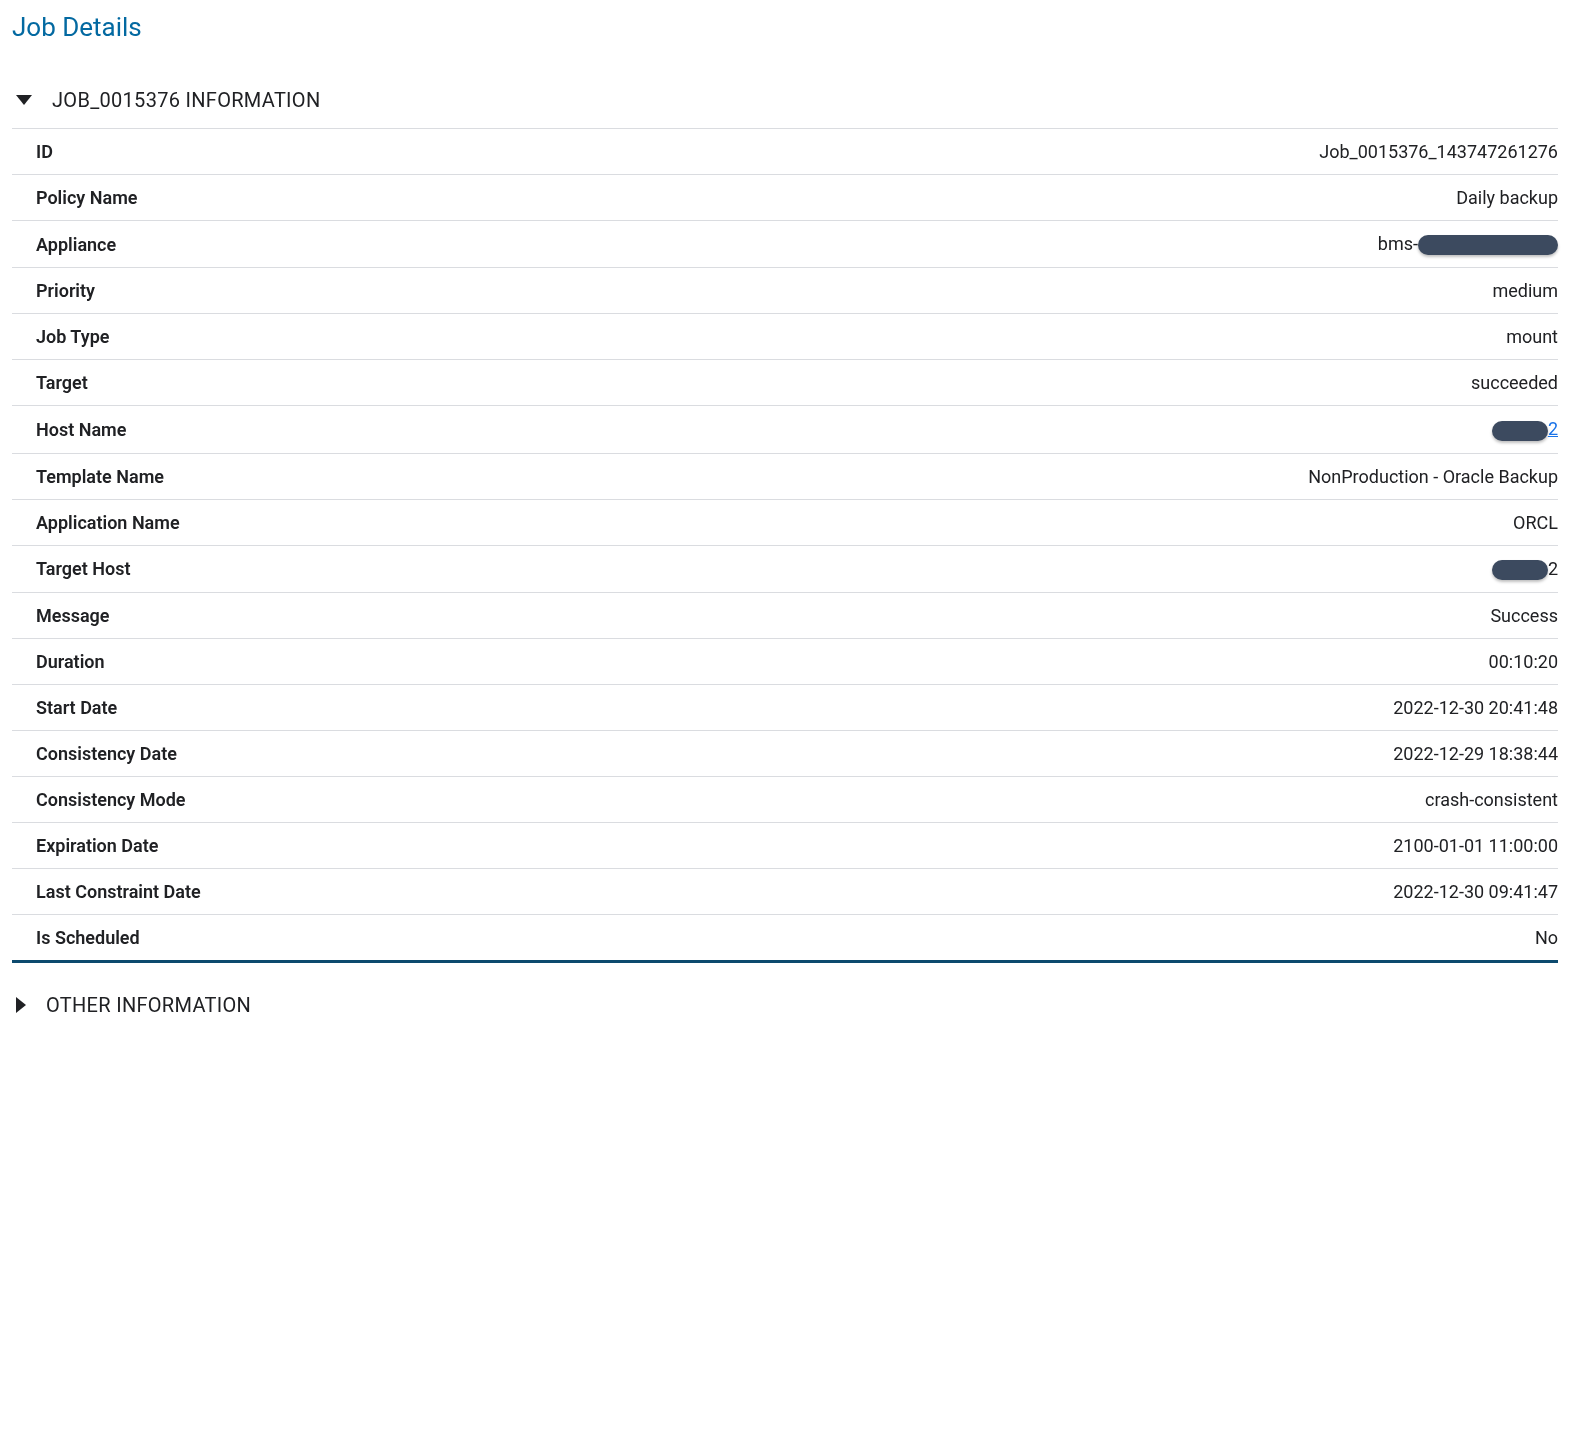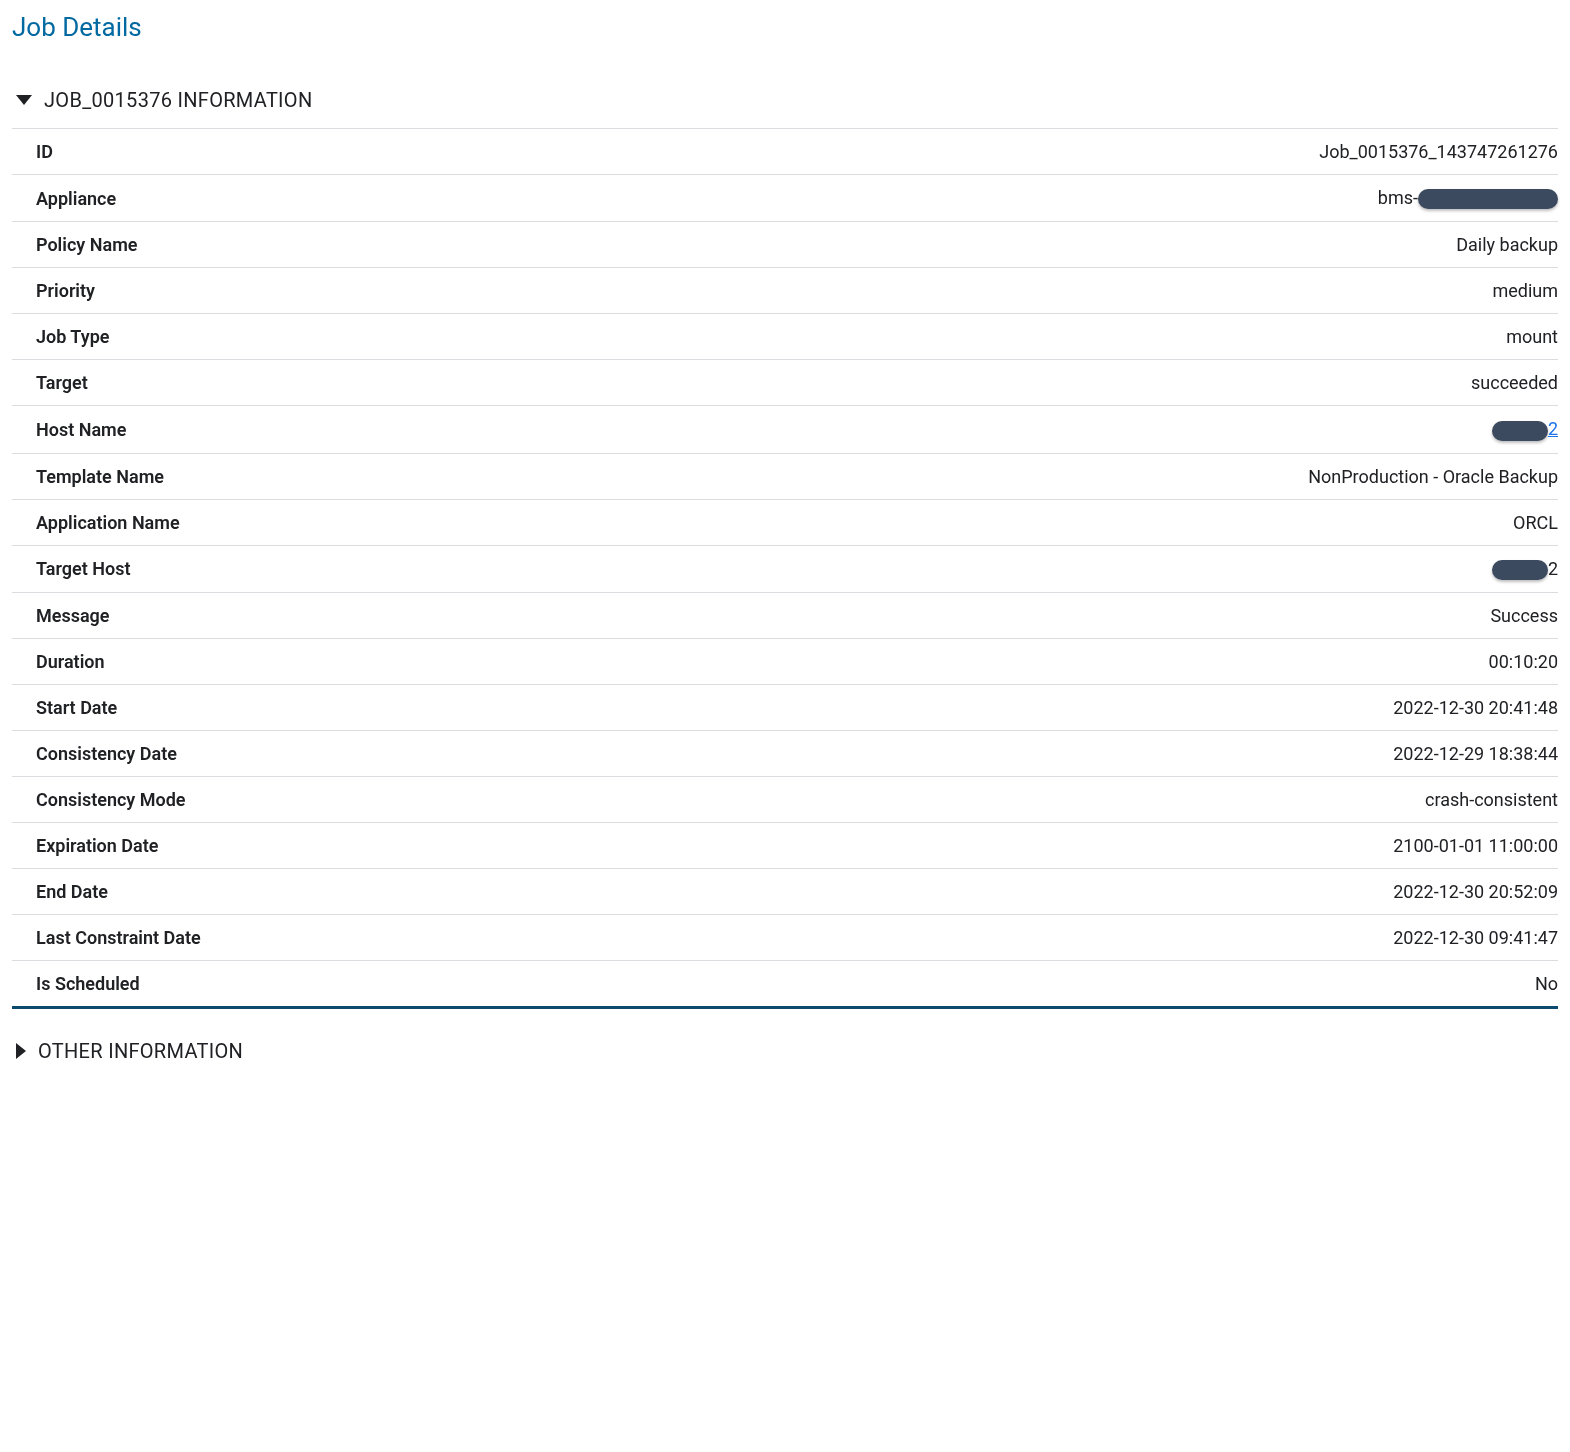--- a/index.html
+++ b/index.html
@@ -18,21 +18,21 @@
       font-weight: 400;
       color: #0369a1;
       margin-bottom: 36px;
     }
     .section {
       margin-bottom: 20px;
     }
     .section-header {
       display: flex;
       align-items: center;
-      gap: 12px;
+      gap: 20px;
       padding: 10px 4px;
       cursor: pointer;
       user-select: none;
     }
     .chevron {
       width: 0;
       height: 0;
       display: inline-block;
     }
     .chevron-down {
@@ -109,26 +109,26 @@
     <span class="chevron chevron-down"></span>
     <span class="section-title">JOB_0015376 INFORMATION</span>
   </div>
   <table class="details-table">
     <tbody id="job-info-body">
         <tr>
           <td class="label-cell">ID</td>
           <td class="value-cell"><span>Job_0015376_143747261276</span></td>
         </tr>
         <tr>
+          <td class="label-cell">Policy Name</td>
+          <td class="value-cell"><span>Daily backup</span></td>
+        </tr>
+        <tr>
           <td class="label-cell">Appliance</td>
           <td class="value-cell"><span>bms-</span><span class="redacted redacted-long"></span></td>
-        </tr>
-        <tr>
-          <td class="label-cell">Policy Name</td>
-          <td class="value-cell"><span>Daily backup</span></td>
         </tr>
         <tr>
           <td class="label-cell">Priority</td>
           <td class="value-cell"><span>medium</span></td>
         </tr>
         <tr>
           <td class="label-cell">Job Type</td>
           <td class="value-cell"><span>mount</span></td>
         </tr>
         <tr>
@@ -169,24 +169,20 @@
         </tr>
         <tr>
           <td class="label-cell">Consistency Mode</td>
           <td class="value-cell"><span>crash-consistent</span></td>
         </tr>
         <tr>
           <td class="label-cell">Expiration Date</td>
           <td class="value-cell"><span>2100-01-01 11:00:00</span></td>
         </tr>
         <tr>
-          <td class="label-cell">End Date</td>
-          <td class="value-cell"><span>2022-12-30 20:52:09</span></td>
-        </tr>
-        <tr>
           <td class="label-cell">Last Constraint Date</td>
           <td class="value-cell"><span>2022-12-30 09:41:47</span></td>
         </tr>
         <tr>
           <td class="label-cell">Is Scheduled</td>
           <td class="value-cell"><span>No</span></td>
         </tr>
       </tbody>
   </table>
 </div>

